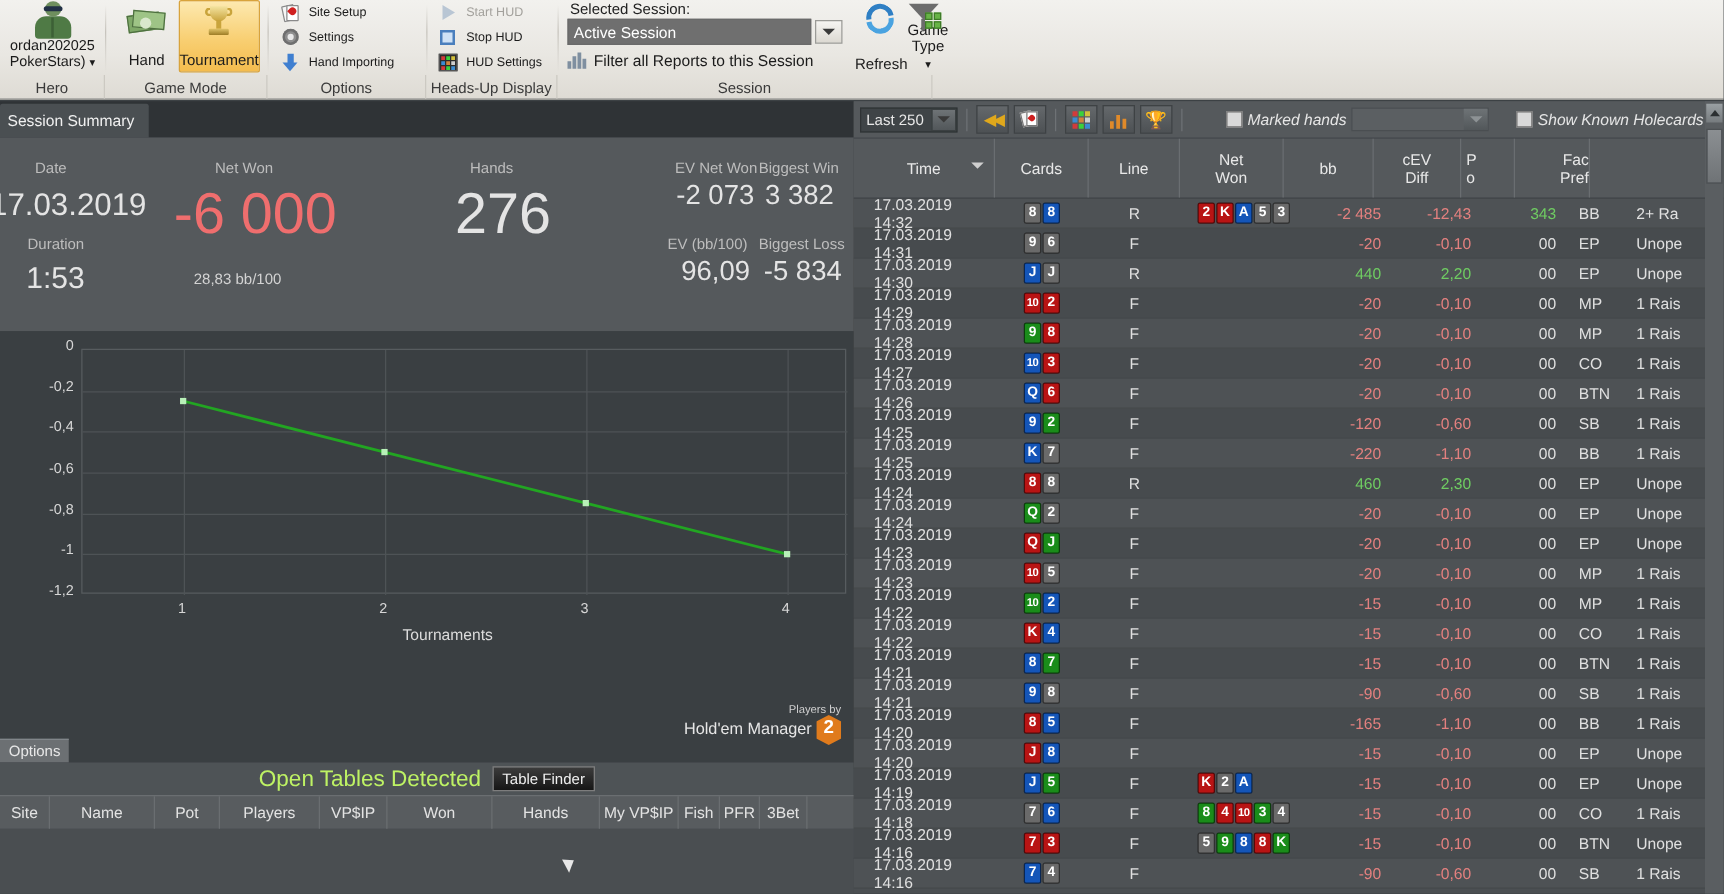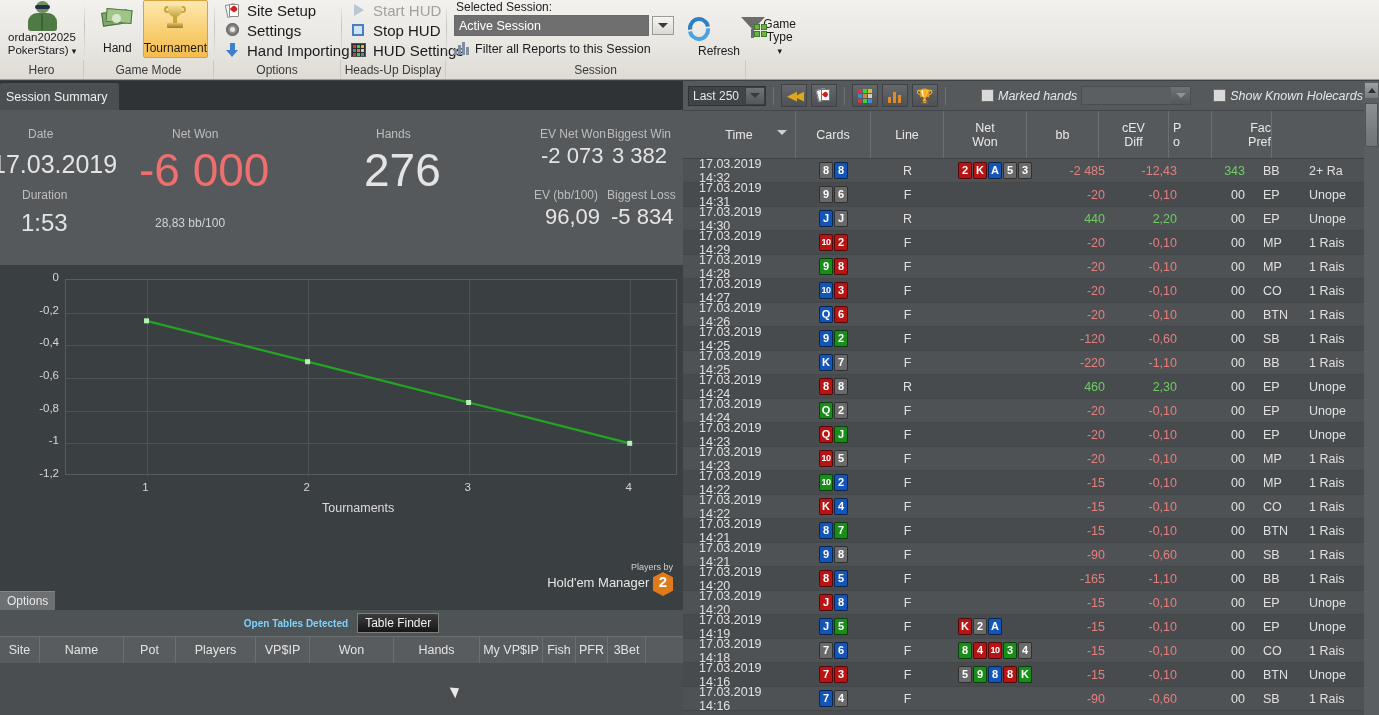--- a/index.html
+++ b/index.html
@@ -61,21 +61,21 @@
   .ico-trophy .cup{position:absolute;left:8px;top:2px;width:14px;height:12px;background:linear-gradient(to bottom,#f4e3a0,#c9a43c);border-radius:0 0 7px 7px;}
   .ico-trophy .hl{position:absolute;left:4px;top:3px;width:5px;height:7px;border:2px solid #c9a43c;border-right:0;border-radius:6px 0 0 6px;}
   .ico-trophy .hr{position:absolute;left:21px;top:3px;width:5px;height:7px;border:2px solid #c9a43c;border-left:0;border-radius:0 6px 6px 0;}
   .ico-trophy .st{position:absolute;left:13px;top:13px;width:4px;height:7px;background:#c9a43c;}
   .ico-trophy .ba{position:absolute;left:7px;top:20px;width:16px;height:5px;background:linear-gradient(to bottom,#e0c368,#9d7c25);border-radius:1px;}
 
   
   .menu-col { display:flex; flex-direction:column; justify-content:flex-start;
      padding-top:1px; gap:2px; }
   .menu-item { display:flex; align-items:center; gap:6px; height:18px;
-     padding:0 6px 0 2px; font-size:15px; cursor:pointer; white-space:nowrap; }
+     padding:0 6px 0 2px; font-size:10px; cursor:pointer; white-space:nowrap; }
   .menu-item.disabled { color:#a3a19c; cursor:default; }
   .mi-ico { width:17px; height:16px; position:relative; flex:0 0 17px;}
   
   .ic-site .c1{position:absolute;left:2px;top:2px;width:10px;height:13px;background:#f6f6f6;border:1px solid #8a8a8a;border-radius:1px;transform:rotate(-12deg);}
   .ic-site .c2{position:absolute;left:5px;top:2px;width:10px;height:13px;background:#fff;border:1px solid #8a8a8a;border-radius:1px;}
   .ic-site .pip{position:absolute;left:7px;top:4px;width:6px;height:6px;background:#d02020;border-radius:50% 50% 50% 0;transform:rotate(45deg);}
   
   .ic-gear .g{position:absolute;left:2px;top:1px;width:13px;height:13px;border-radius:50%;
      background:#8e8e8e; box-shadow:0 0 0 2px #6f6f6f inset;}
   .ic-gear .h{position:absolute;left:6px;top:5px;width:5px;height:5px;border-radius:50%;background:#e8e8e8;}
@@ -97,21 +97,21 @@
   .sess-combo { width:195px; height:21px; background:#6f6f6f; color:#fff;
      border:1px solid #6a6a6a; display:flex; align-items:center; font-size:12.5px;
      padding-left:4px; cursor:pointer; }
   .sess-combo .txt{flex:1;}
   .combo-btn { width:22px; height:19px; background:linear-gradient(to bottom,#f6f5f2,#dcd9d2);
      border:1px solid #9b9b97; display:flex;align-items:center;justify-content:center; }
   .caret-d{width:0;height:0;border-left:5px solid transparent;border-right:5px solid transparent;border-top:5px solid #3a3a3a;}
   .sess-filter { display:flex; align-items:center; gap:5px; margin-top:5px; font-size:12.5px; cursor:pointer;}
   .ic-bars{width:16px;height:15px;position:relative;}
   .ic-bars b{position:absolute;bottom:1px;width:3px;background:#7f8fa0;display:block;}
-  .big-btn { width:56px; height:58px; display:flex; flex-direction:row; align-items:center;
+  .big-btn { width:56px; height:58px; display:flex; flex-direction:column; align-items:center;
       justify-content:flex-end; cursor:pointer; }
   .big-btn .lab{font-size:12px;text-align:center;line-height:13px;margin-top:auto;}
   .ic-refresh{width:32px;height:30px;position:relative;margin-top:1px;}
   .ic-refresh .a{position:absolute;left:4px;top:2px;width:22px;height:22px;border:4px solid #2f7fc4;border-radius:50%;border-right-color:transparent;border-bottom-color:transparent;transform:rotate(35deg);}
   .ic-refresh .b{position:absolute;left:4px;top:4px;width:22px;height:22px;border:4px solid #4aa3e0;border-radius:50%;border-left-color:transparent;border-top-color:transparent;transform:rotate(35deg);}
   .ic-gt{width:32px;height:28px;position:relative;margin-top:2px;}
   .ic-gt .fun{position:absolute;left:1px;top:1px;width:0;height:0;border-left:12px solid transparent;border-right:12px solid transparent;border-top:13px solid #6c6c6c;}
   .ic-gt .stem{position:absolute;left:11px;top:13px;width:3px;height:9px;background:#6c6c6c;}
   .ic-gt .sq{position:absolute;width:6px;height:6px;background:#67b346;border:1px solid #3e7a28;}
 
@@ -135,21 +135,21 @@
   .opt-btn { position:absolute; left:0; bottom:0; height:19px; padding:0 7px;
      background:#6c7073; color:#e8e8e8; font-size:12px; display:flex; align-items:center;
      border-top:1px solid #81868a; cursor:pointer;}
   .powered { position:absolute; right:10px; bottom:14px; text-align:right; }
   .hm2 { display:inline-block; width:20px; height:24px; background:#e07b1c; color:#fff;
      font-size:15px; font-weight:bold; text-align:center; line-height:20px;
      clip-path:polygon(50% 0,100% 22%,100% 78%,50% 100%,0 78%,0 22%); vertical-align:middle;}
 
   .tables { position:absolute; left:0; top:529px; width:683px; height:105px; background:#4e5356; }
   .tables-hdr { height:26px; display:flex; align-items:center; justify-content:center; gap:9px;}
-  .tables-hdr .t1 { font-size:10px; font-weight:bold; color:#7dd3fc;}
+  .tables-hdr .t1 { font-size:18px; font-weight:normal; color:#bef264;}
   .tf-btn { background:linear-gradient(to bottom,#3c3c3c,#161616); color:#efefef;
      border:1px solid #7d7d7d; font-size:12px; padding:2px 7px; cursor:pointer;}
   .tf-hdrow { display:flex; height:27px; background:#585c5f; border-top:1px solid #6a6e71;}
   .tf-hdrow div { display:flex; align-items:center; justify-content:center;
      border-right:1px solid #6a6e71; font-size:12.5px; color:#e3e3e3; }
   .tf-body { height:52px; background:#4a4e51; }
   .cursor { position:absolute; left:452px; top:604px; width:0;height:0;
      border-left:8px solid #e8e8e8; border-top:5px solid transparent;
      border-bottom:7px solid transparent; transform:rotate(-28deg); }
 

